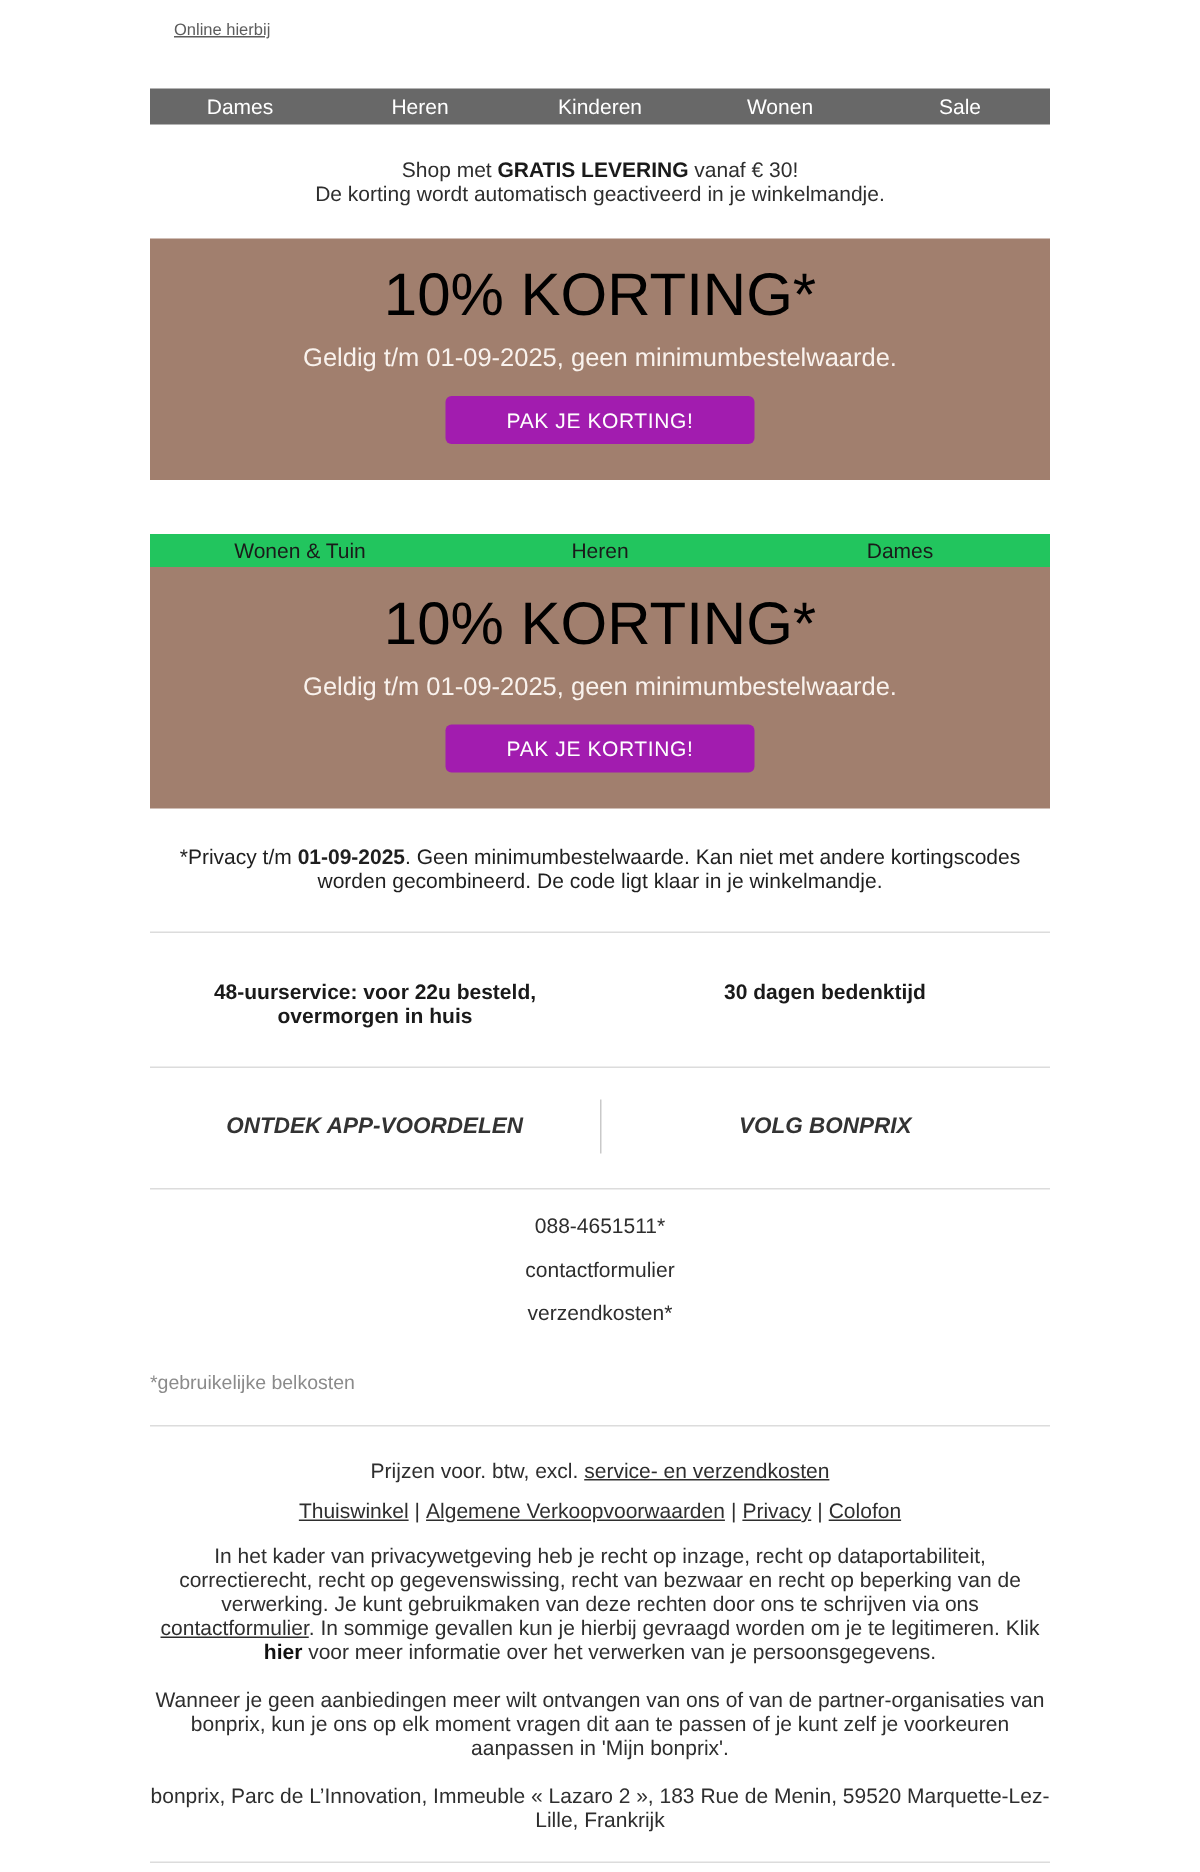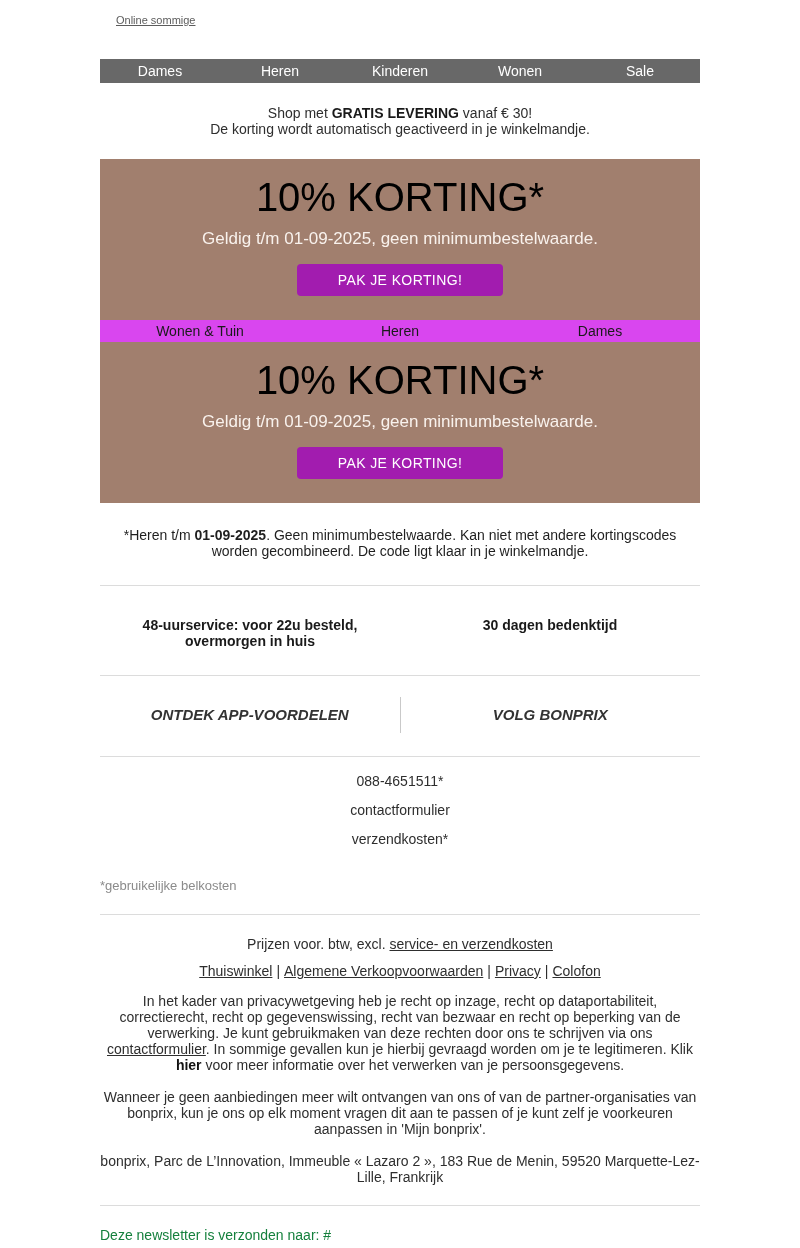--- a/index.html
+++ b/index.html
@@ -77,21 +77,21 @@
     line-height: 32px;
     height: 32px;
     width: 206px;
     border: none;
     border-radius: 4px;
     letter-spacing: 0.4px;
     cursor: pointer;
   }
 
   
-  .category-row { display: flex; padding: 3px 0; background: #d946ef; }
+  .category-row { display: flex; padding: 3px 0; background: #22c55e; margin-top: 36px; }
   .category-item {
     flex: 1;
     text-align: center;
     font-size: 14px;
     line-height: 16px;
     color: #1a1a1a;
     cursor: pointer;
   }
 
   
@@ -185,21 +185,21 @@
     font-size: 14px;
     line-height: 16px;
   }
 </style>
 </head>
 <body>
 
 <div class="email">
 
   <div class="topbar">
-    <a class="online-link">Online sommige</a>
+    <a class="online-link">Online hierbij</a>
   </div>
 
   <div class="nav">
     <div class="nav-item">Dames</div>
     <div class="nav-item">Heren</div>
     <div class="nav-item">Kinderen</div>
     <div class="nav-item">Wonen</div>
     <div class="nav-item">Sale</div>
   </div>
 
@@ -222,21 +222,21 @@
     <div class="category-item">Dames</div>
   </div>
 
   <div class="banner" style="background:#a17f6e; margin-top:0;">
     <div class="banner-headline">10% KORTING*</div>
     <div class="banner-subline">Geldig t/m 01-09-2025, geen minimumbestelwaarde.</div>
     <button class="banner-cta">PAK JE KORTING!</button>
   </div>
 
   <div class="fine-print">
-    <span>*Heren t/m </span><b>01-09-2025</b><span>. Geen minimumbestelwaarde. Kan niet met andere kortingscodes worden gecombineerd. De code ligt klaar in je winkelmandje.</span>
+    <span>*Privacy t/m </span><b>01-09-2025</b><span>. Geen minimumbestelwaarde. Kan niet met andere kortingscodes worden gecombineerd. De code ligt klaar in je winkelmandje.</span>
   </div>
 
   <hr class="rule rule-1">
 
   <div class="service-row">
     <div class="service-cell">48-uurservice: voor 22u besteld, overmorgen in huis</div>
     <div class="service-cell">30 dagen bedenktijd</div>
   </div>
 
   <hr class="rule">

